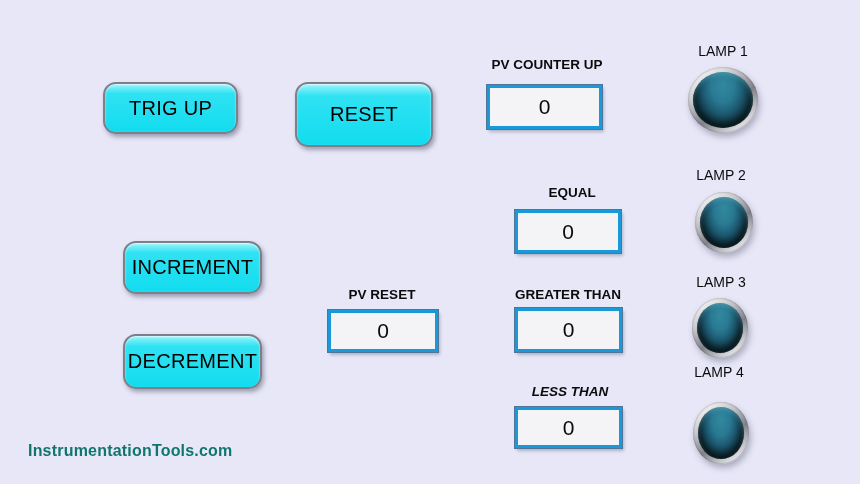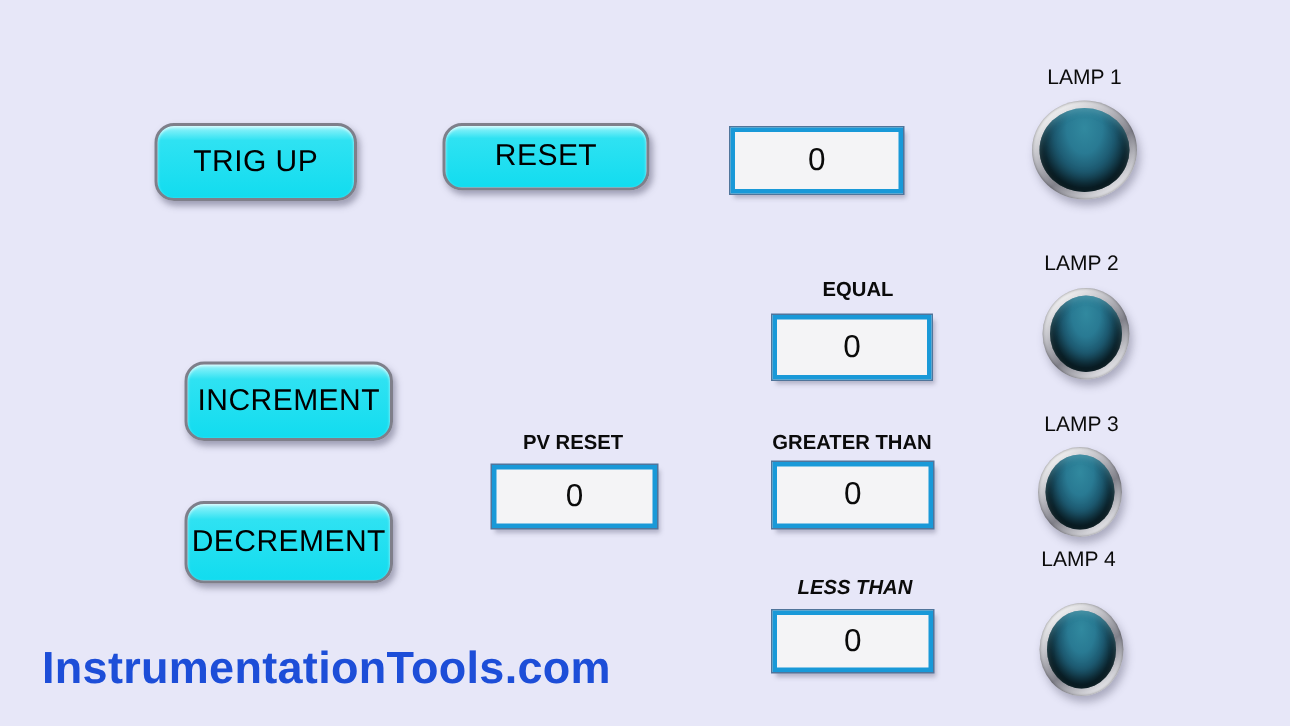--- a/index.html
+++ b/index.html
@@ -19,21 +19,21 @@
     box-shadow:2px 3px 4px rgba(90,90,115,.5), inset 0 1px 2px rgba(255,255,255,.7);
     color:#000;
     font-family:"Liberation Sans","DejaVu Sans",sans-serif;
     font-size:20px;
     letter-spacing:.3px;
     text-align:center;
     padding:0;
     cursor:pointer;
   }
   .btn-trigup{left:103px;top:82px;width:135px;height:52px;}
-  .btn-reset{left:295px;top:82px;width:138px;height:45px;}
+  .btn-reset{left:295px;top:82px;width:138px;height:65px;}
   .btn-increment{left:123px;top:241px;width:139px;height:53px;}
   .btn-decrement{left:123px;top:334px;width:139px;height:55px;}
 
   
   .field-label{
     position:absolute;
     width:180px;
     font-size:13.5px;
     font-weight:700;
     color:#0b0b0b;
@@ -97,37 +97,38 @@
     box-shadow:inset 0 2px 4px rgba(150,220,235,.35), inset 0 -5px 9px rgba(0,0,0,.65);
   }
   .lamp-1{left:688px;top:67px;width:70px;height:66px;}
   .lamp-2{left:695px;top:192px;width:58px;height:61px;}
   .lamp-3{left:692px;top:298px;width:56px;height:60px;}
   .lamp-4{left:693px;top:402px;width:56px;height:62px;}
 
   
   .watermark{
     position:absolute;
-    left:28px;top:429px;
-    font-size:30px;
+    left:28px;top:442px;
+    font-size:16px;
     font-weight:700;
-    color:#1d4ed8;
+    color:#0f766e;
     letter-spacing:.2px;
   }
 </style>
 </head>
 <body>
 
 <div class="panel">
 
   <button class="hmi-btn btn-trigup">TRIG UP</button>
   <button class="hmi-btn btn-reset">RESET</button>
   <button class="hmi-btn btn-decrement">DECREMENT</button>
   <button class="hmi-btn btn-increment">INCREMENT</button>
 
+  <div class="field-label lbl-pvcounter">PV COUNTER UP</div>
   <div class="display-box box-pvcounter">
     <span class="display-value">0</span>
   </div>
 
   <div class="field-label lbl-equal">EQUAL</div>
   <div class="display-box box-equal">
     <span class="display-value">0</span>
   </div>
 
   <div class="field-label lbl-pvdata">PV RESET</div>

